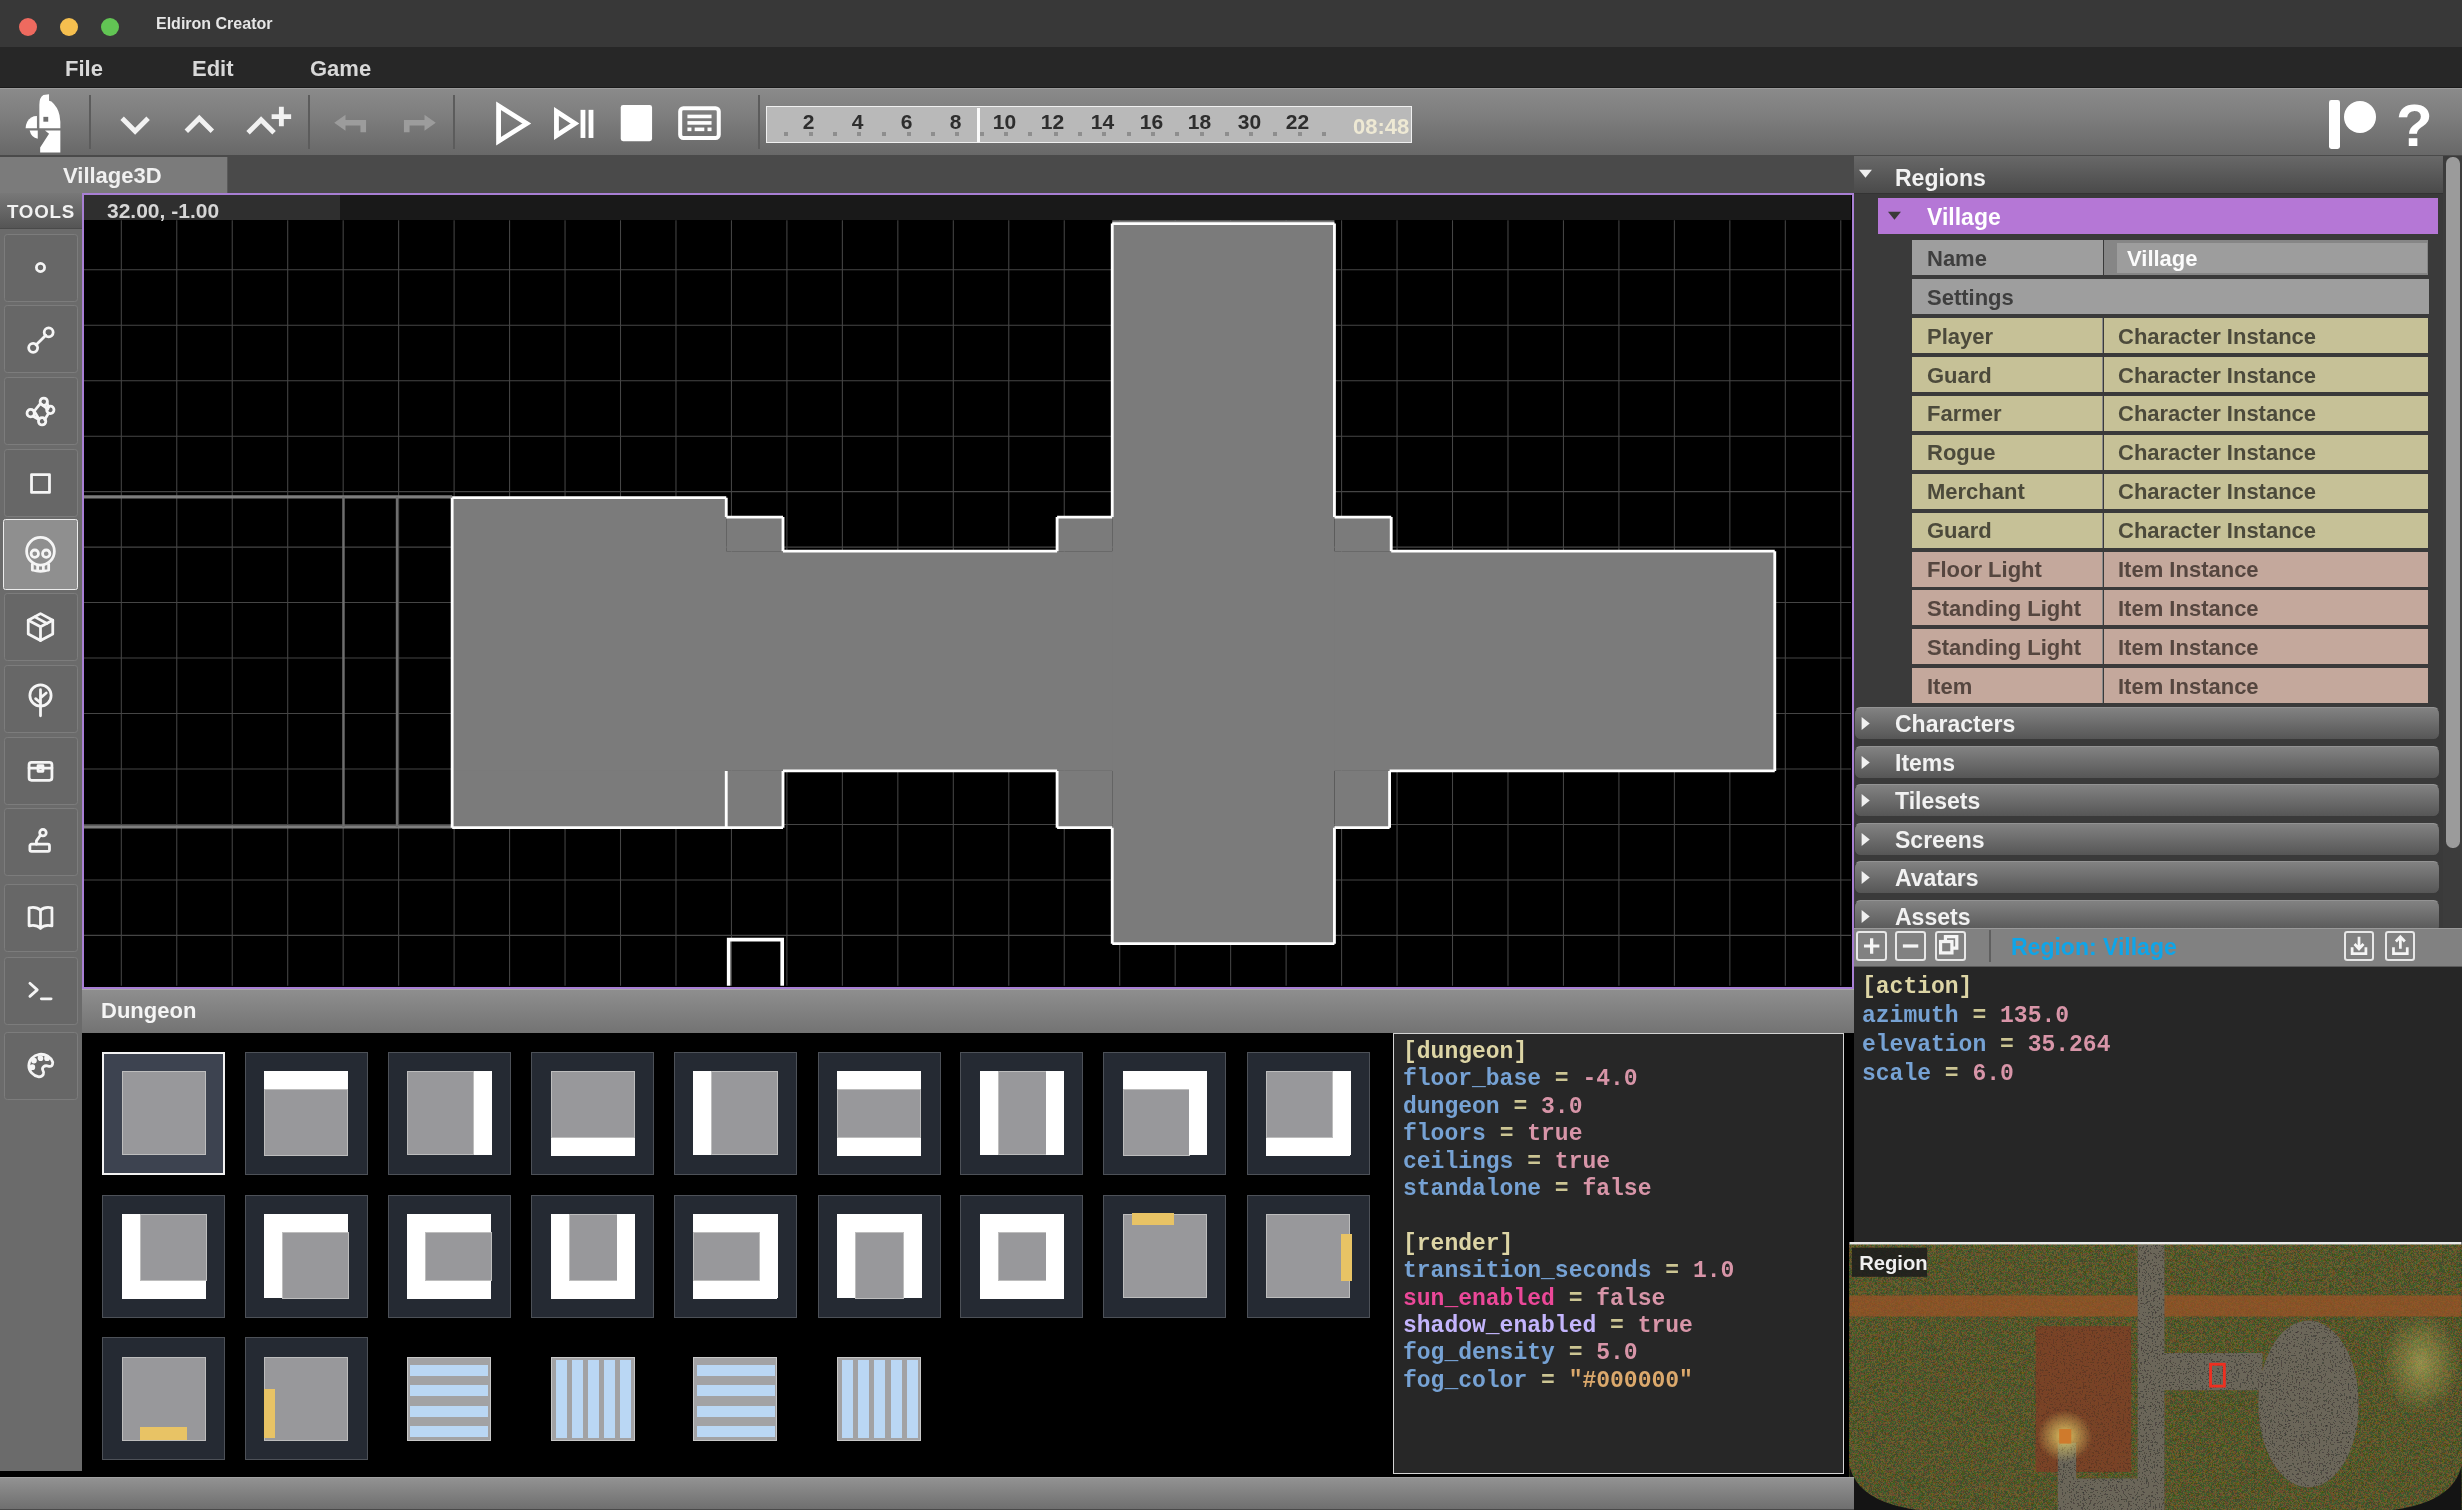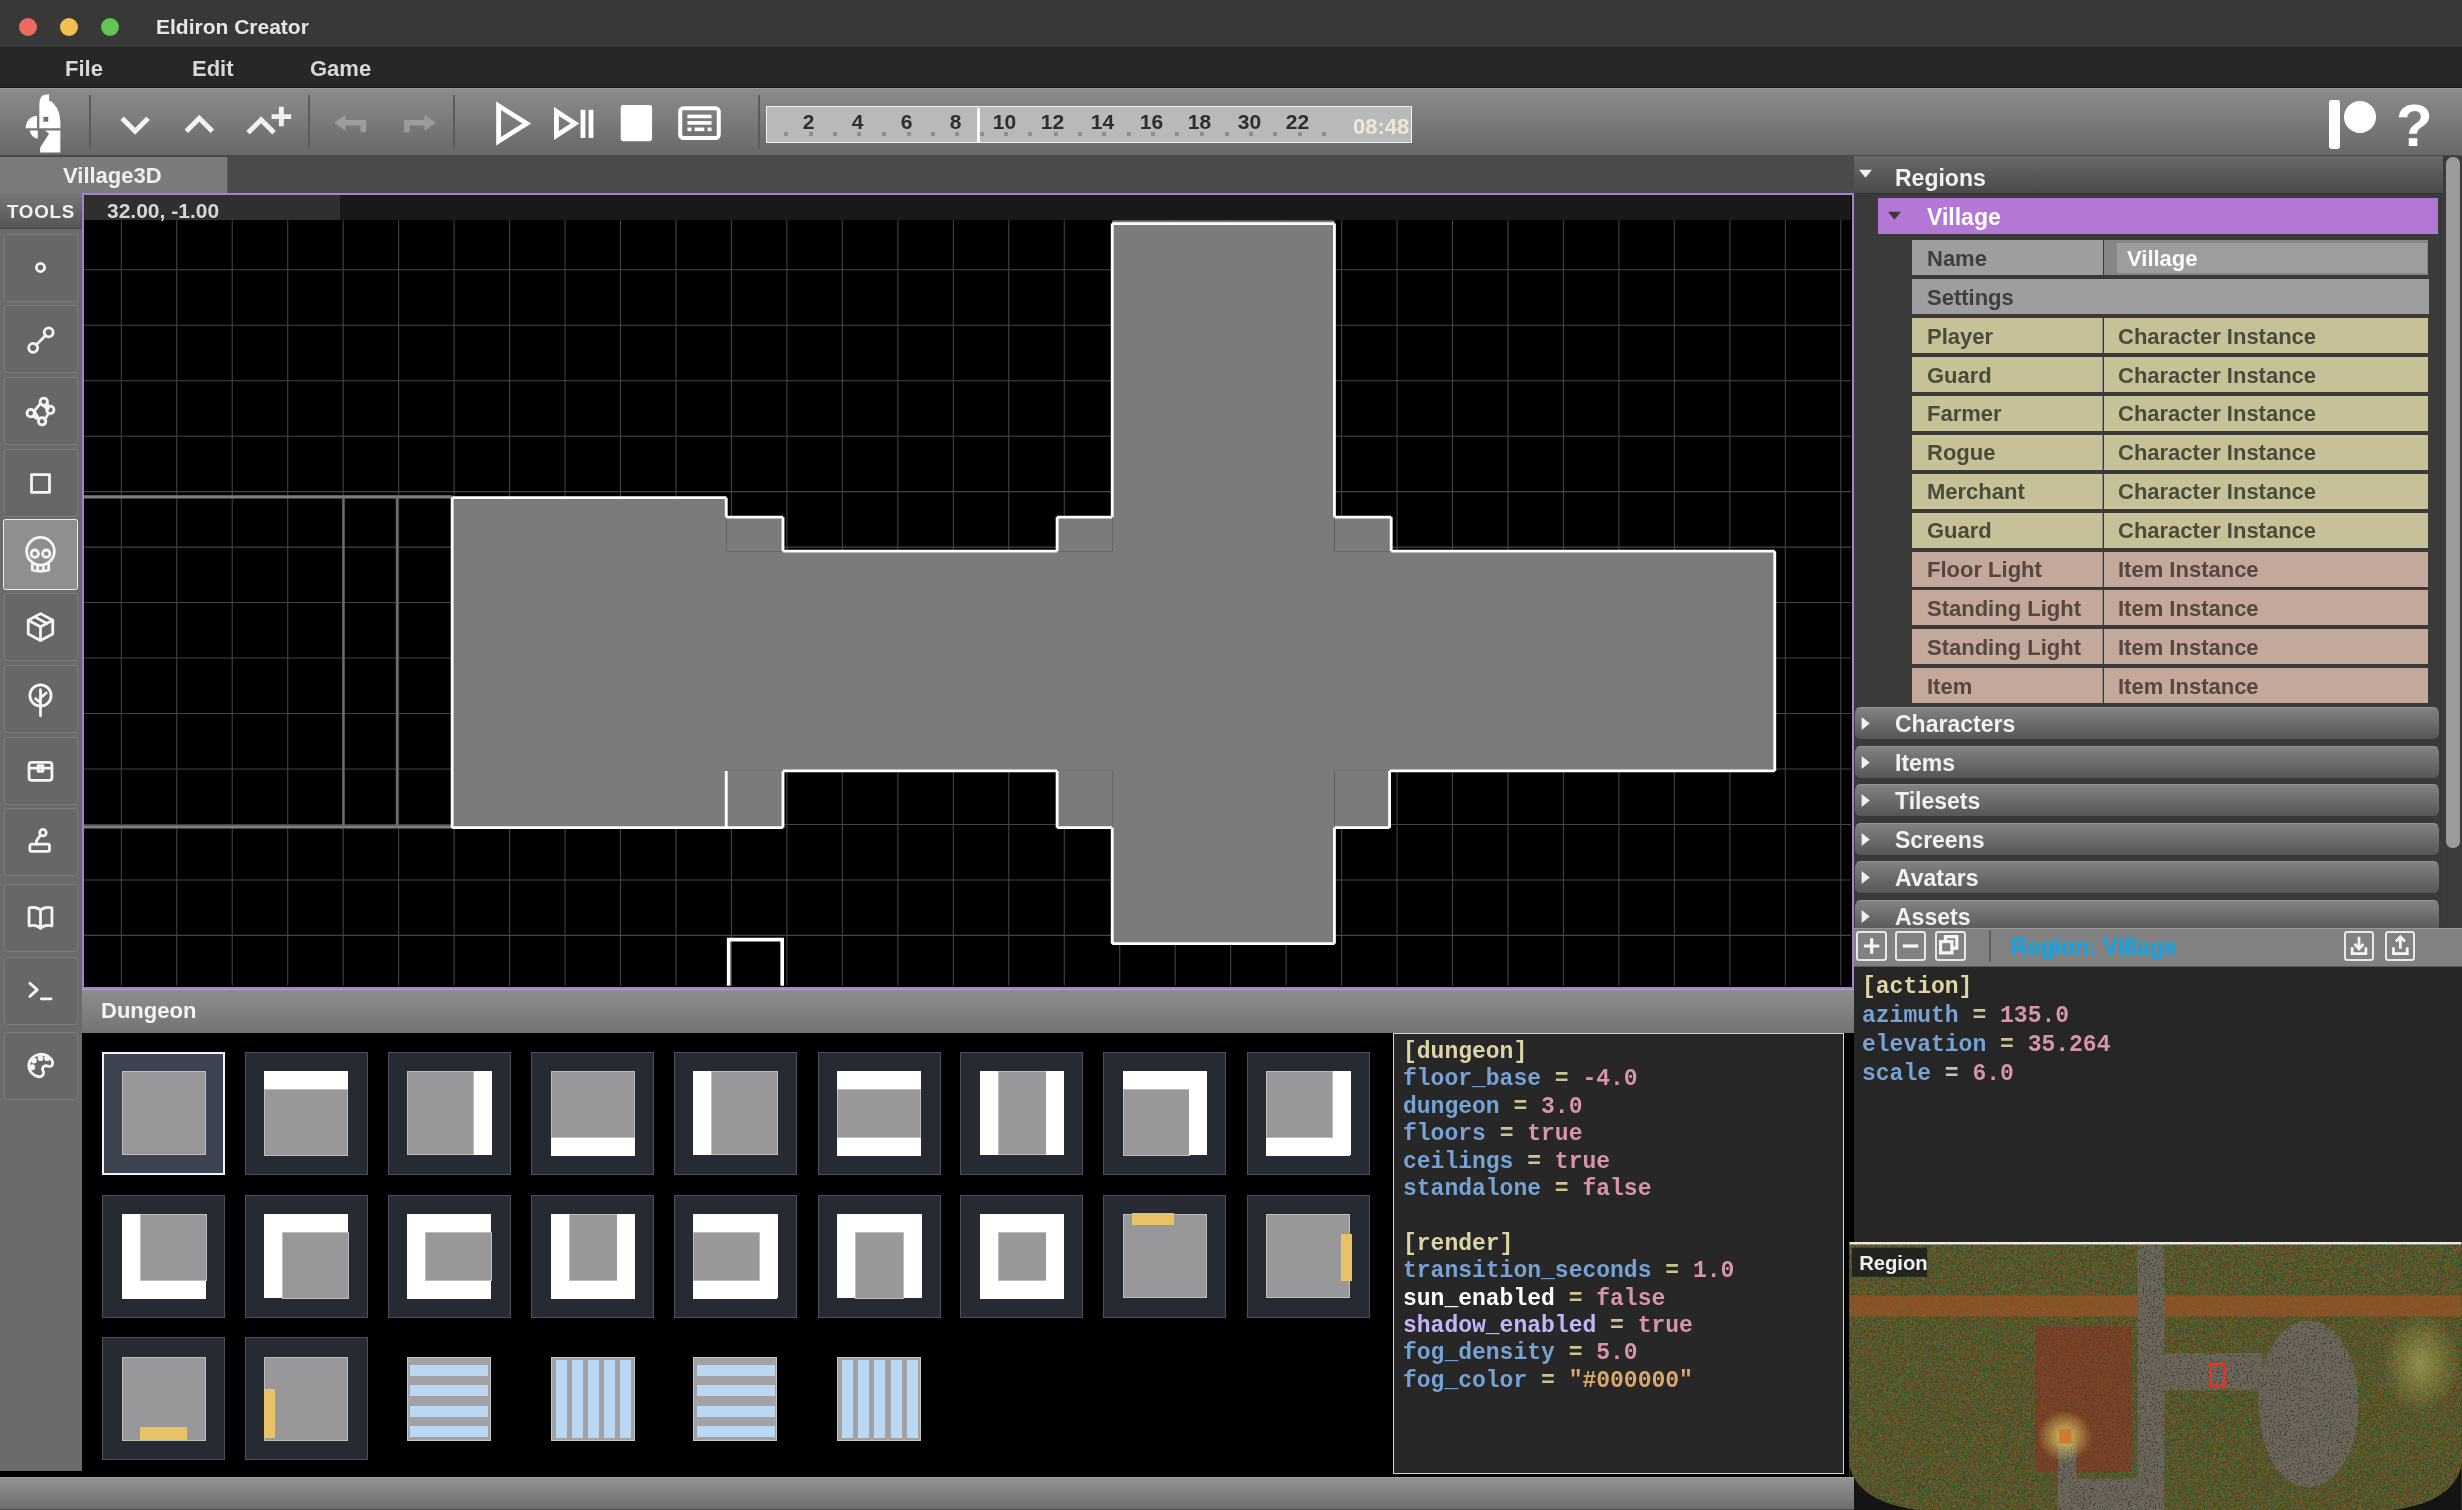--- a/index.html
+++ b/index.html
@@ -4,21 +4,21 @@
 html,body { width:2462px; height:1510px; background:#000; overflow:hidden;
   font-family:"Liberation Sans", sans-serif; position:relative; }
 .abs { position:absolute; }
 .b { font-weight:bold; }
 </style></head>
 <body>
 <div class="abs" style="left:0px;top:0px;width:2462px;height:47px;background:#383838;"></div>
 <div class="abs" style="left:18.7px;top:18px;width:18px;height:18px;background:#ee6a5f;border-radius:50%;"></div>
 <div class="abs" style="left:60px;top:18px;width:18px;height:18px;background:#f5bf4f;border-radius:50%;"></div>
 <div class="abs" style="left:101px;top:18px;width:18px;height:18px;background:#62c554;border-radius:50%;"></div>
-<div class="abs" style="left:156px;top:15.4px;font-size:21px;color:#e6e6e6;font-weight:bold;white-space:pre;">Eldiron Creator</div>
+<div class="abs" style="left:156px;top:15.4px;font-size:16px;color:#e6e6e6;font-weight:bold;white-space:pre;">Eldiron Creator</div>
 <div class="abs" style="left:0px;top:47px;width:2462px;height:41px;background:#272727;border-bottom:0.8px solid #1a1a1a;"></div>
 <div class="abs" style="left:65px;top:56px;font-size:22px;color:#d8d8d8;font-weight:bold;white-space:pre;">File</div>
 <div class="abs" style="left:192px;top:56px;font-size:22px;color:#d8d8d8;font-weight:bold;white-space:pre;">Edit</div>
 <div class="abs" style="left:310px;top:56px;font-size:22px;color:#d8d8d8;font-weight:bold;white-space:pre;">Game</div>
 <div class="abs" style="left:0px;top:88px;width:2462px;height:68px;background:linear-gradient(180deg,#8a8a8a 0%,#7e7e7e 40%,#686868 100%);border-top:0.8px solid #9c9c9c;border-bottom:0.8px solid #4a4a4a;"></div>
 <svg class="abs" style="left:24px;top:91px;" width="42" height="63" viewBox="0 0 52 78">
 <g fill="#fff">
 <path d="M 19 46 L 19 17 Q 19 8 24 5 L 31 4 L 31 12 L 34 13 Q 42 20 44 30 L 45 38 L 45 46 Z"></path>
 <path d="M 16 46 L 16 31 Q 8 31 4 38 Q 2 42 2 46 Z"></path>
 <path d="M 7 49 L 17 49 L 17 59 Q 9 58 7 49 Z"></path>
@@ -327,21 +327,21 @@
 <div class="abs" style="left:1393px;top:1033px;width:451px;height:441px;background:#272727;border:1.6px solid #d4d4d4;"></div>
 <pre class="abs" style="left:1403px;top:1039px;font-family:'Liberation Mono',monospace;font-weight:bold;font-size:23px;line-height:27.4px;"><span style="color:#ddd5a5">[dungeon]</span>
 <span style="color:#76a2d4">floor_base</span><span style="color:#ccc593"> = </span><span style="color:#d895a8">-4.0</span>
 <span style="color:#76a2d4">dungeon</span><span style="color:#ccc593"> = </span><span style="color:#d895a8">3.0</span>
 <span style="color:#76a2d4">floors</span><span style="color:#ccc593"> = </span><span style="color:#d895a8">true</span>
 <span style="color:#76a2d4">ceilings</span><span style="color:#ccc593"> = </span><span style="color:#d895a8">true</span>
 <span style="color:#76a2d4">standalone</span><span style="color:#ccc593"> = </span><span style="color:#d895a8">false</span>
 
 <span style="color:#ddd5a5">[render]</span>
 <span style="color:#76a2d4">transition_seconds</span><span style="color:#ccc593"> = </span><span style="color:#d895a8">1.0</span>
-<span style="color:#ffffff">sun_enabled</span><span style="color:#ccc593"> = </span><span style="color:#d895a8">false</span>
+<span style="color:#ec4899">sun_enabled</span><span style="color:#ccc593"> = </span><span style="color:#d895a8">false</span>
 <span style="color:#c4b5fd">shadow_enabled</span><span style="color:#ccc593"> = </span><span style="color:#d895a8">true</span>
 <span style="color:#76a2d4">fog_density</span><span style="color:#ccc593"> = </span><span style="color:#d895a8">5.0</span>
 <span style="color:#76a2d4">fog_color</span><span style="color:#ccc593"> = </span><span style="color:#dca96c">"#000000"</span></pre>
 <div class="abs" style="left:1854px;top:156px;width:608px;height:1086px;background:#3a3a3a;"></div>
 <div class="abs" style="left:1854px;top:156px;width:589px;height:38px;background:linear-gradient(180deg,#686868,#4a4a4a);border-bottom:0.8px solid #333;"></div>
 <svg class="abs" style="left:1859px;top:168px;" width="14.6" height="11.4" viewBox="0 0 18 14">
     <polygon points="0,2 16,2 8,12" fill="#f0f0f0"></polygon>
   </svg>
 <div class="abs" style="left:1895px;top:165px;font-size:23px;color:#f2f2f2;font-weight:bold;white-space:pre;">Regions</div>
 <div class="abs" style="left:1878px;top:198px;width:560px;height:36px;background:#b577d6;"></div>

